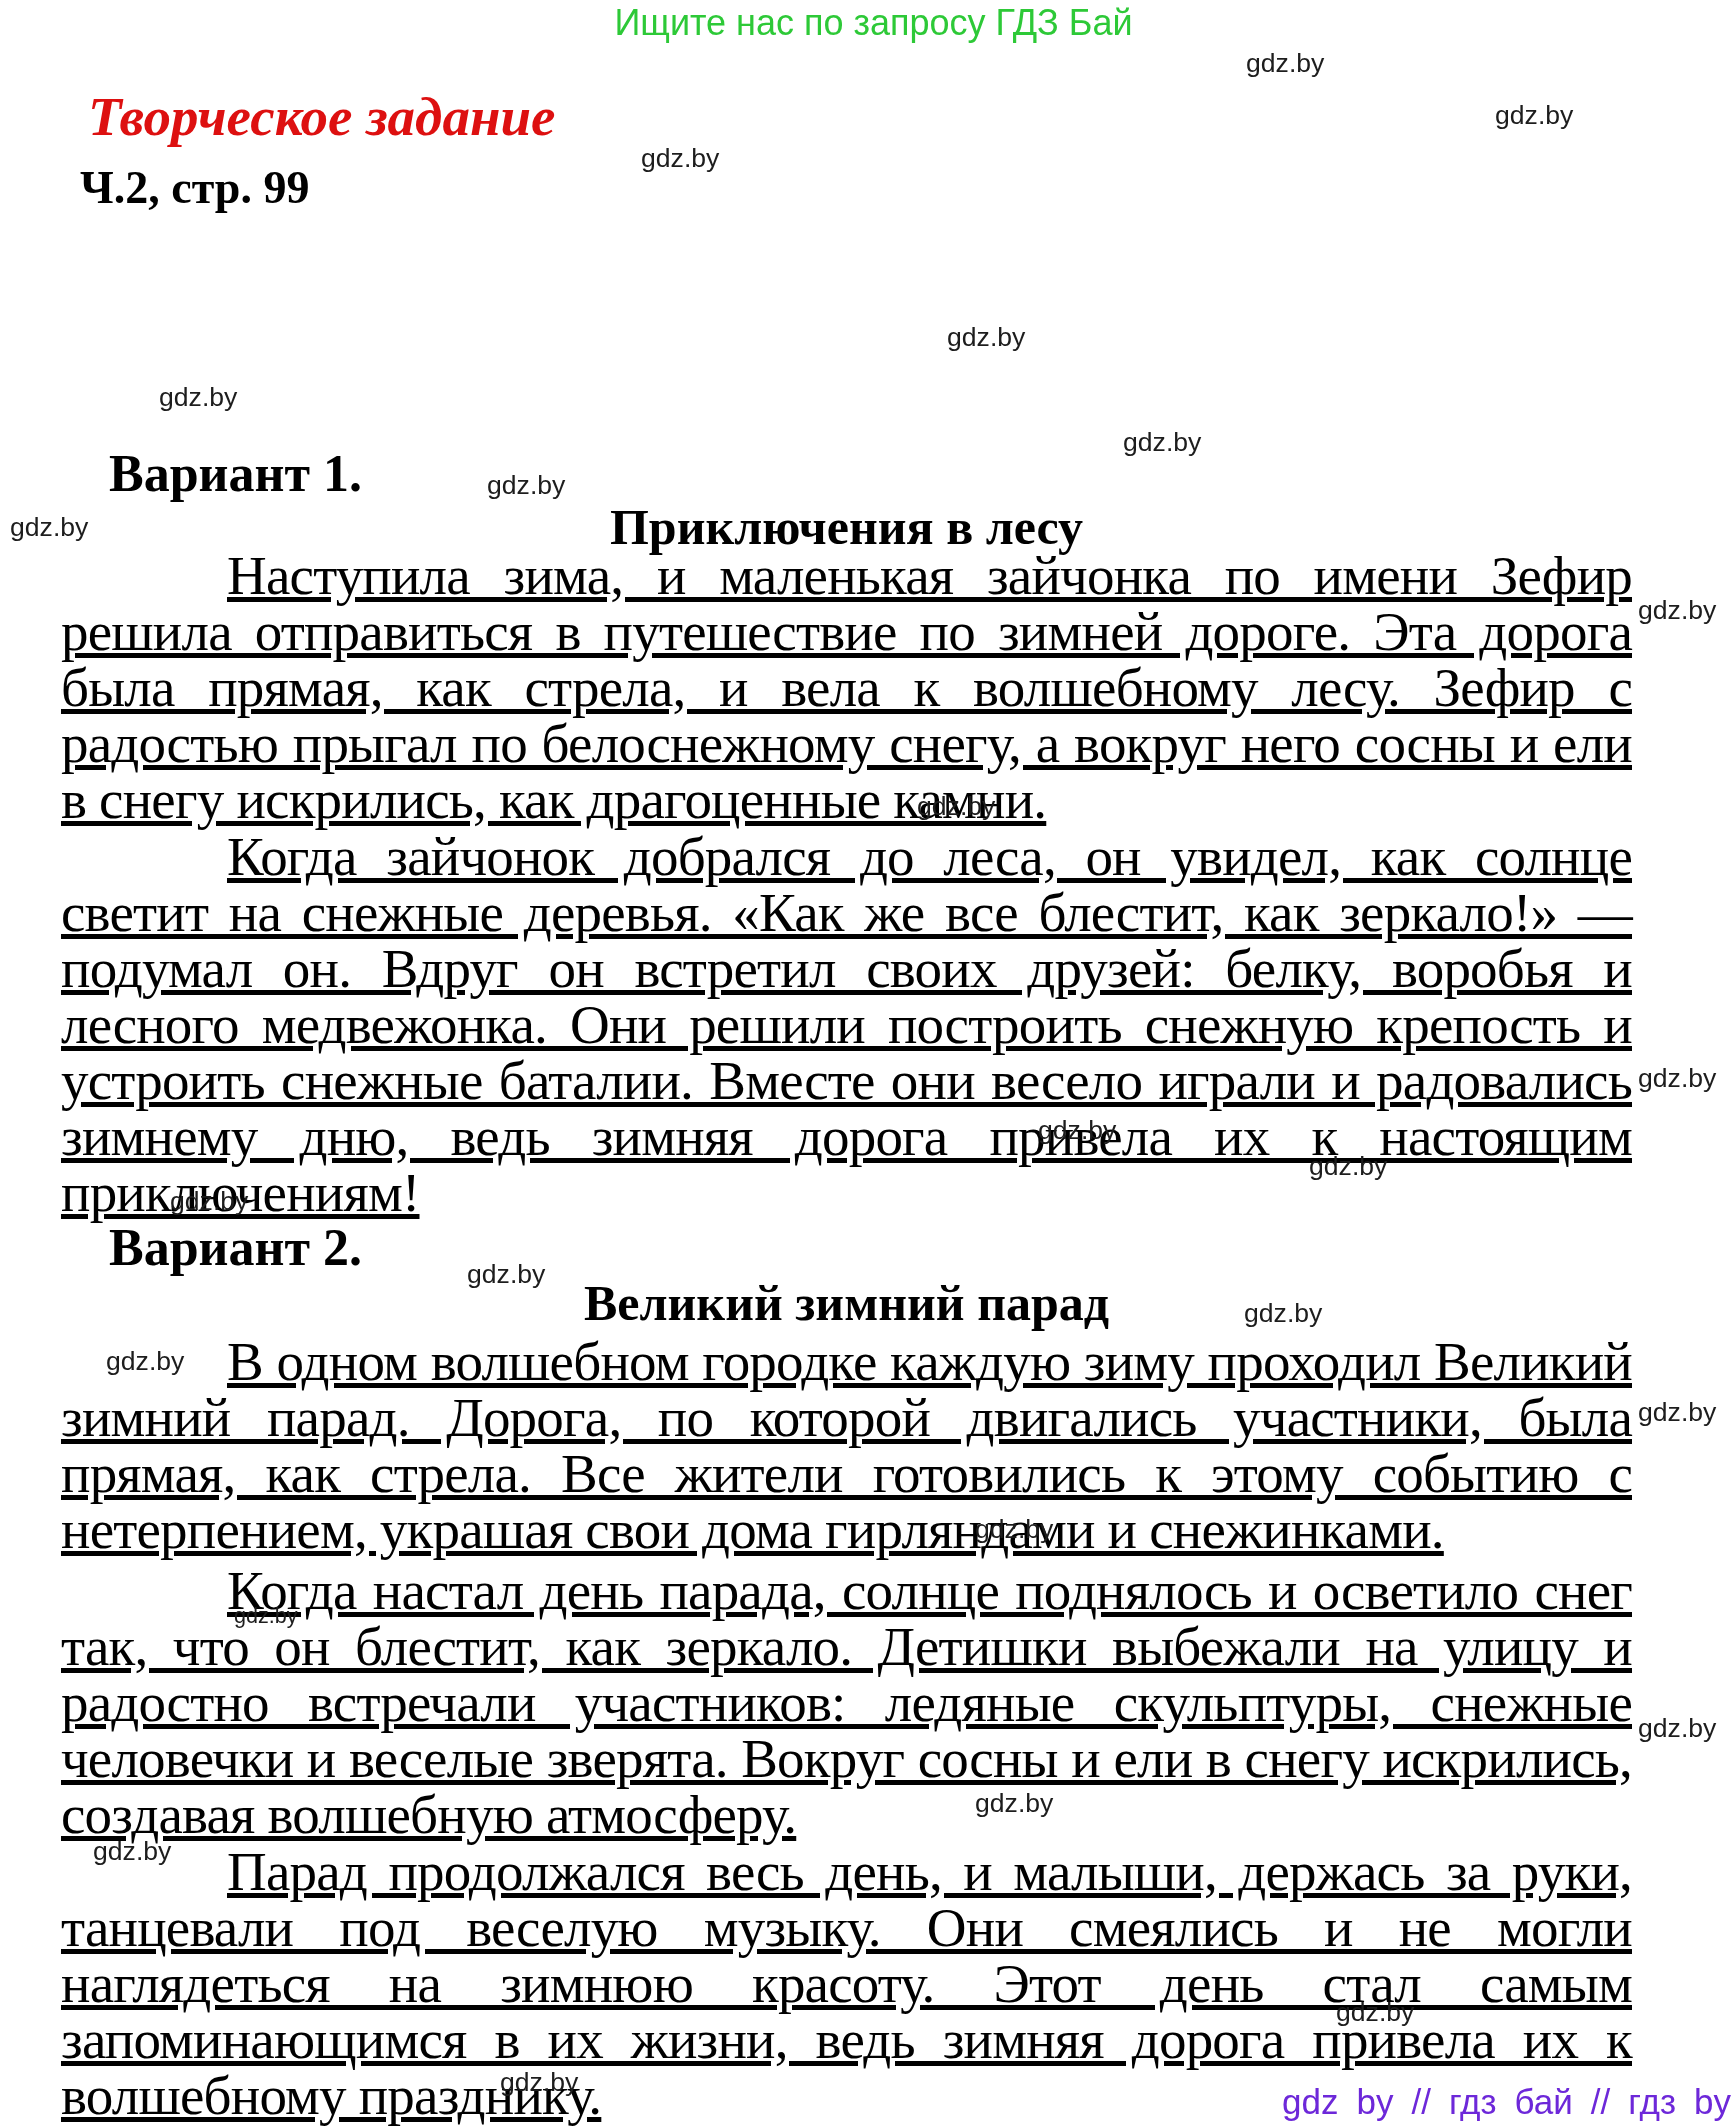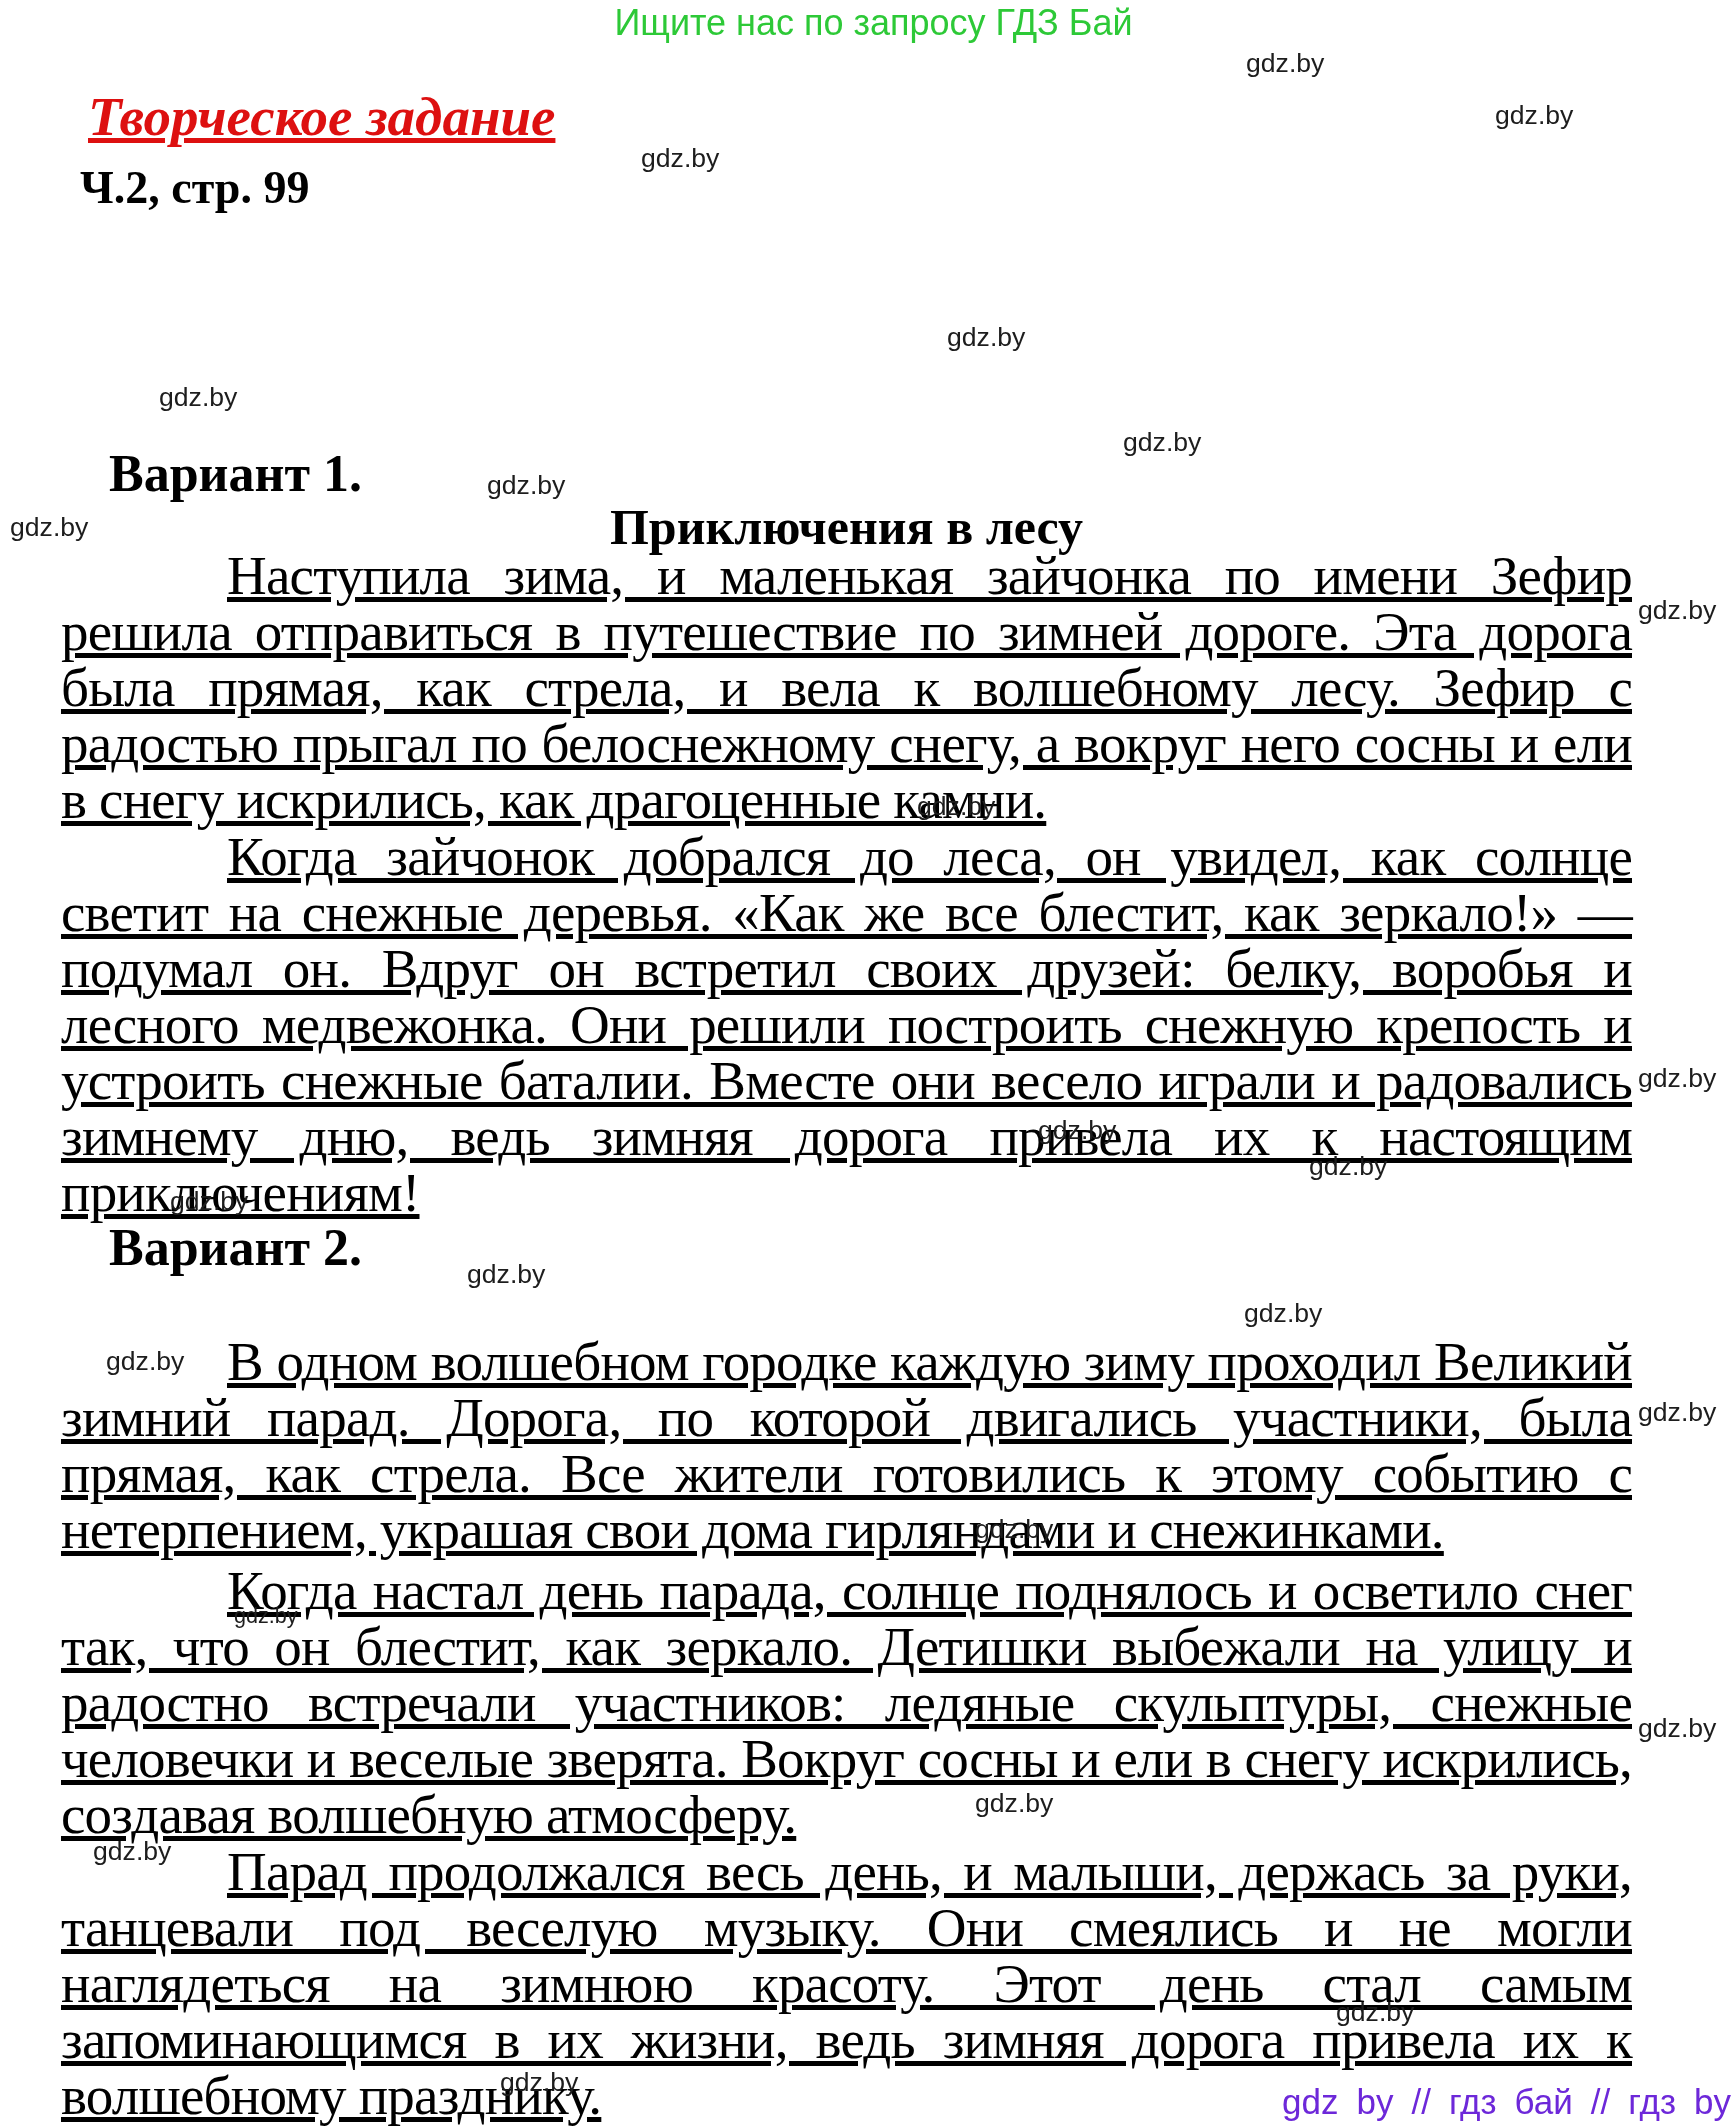--- a/index.html
+++ b/index.html
@@ -21,21 +21,20 @@
     color: #2dc937;
     padding-left: 8px;
   }
   .doc-title {
     position: absolute;
     left: 88px; top: 85px;
     font-size: 55px;
     font-weight: bold;
     font-style: italic;
     color: #dd1010;
-    text-decoration: underline;
   }
   .doc-subtitle {
     position: absolute;
     left: 80px; top: 161px;
     font-size: 46px;
     font-weight: bold;
   }
   .col { left: 61px; width: 1571px; position: absolute; }
   .task-text {
     top: 208px;
@@ -103,20 +102,21 @@
   <div class="doc-title">Творческое задание</div>
   <div class="doc-subtitle">Ч.2, стр. 99</div>
 
 
   <div class="variant-label v1-label">Вариант 1.</div>
   <div class="col story-title v1-title">Приключения в лесу</div>
   <div class="col para v1-p1">Наступила зима, и маленькая зайчонка по имени Зефир решила отправиться в путешествие по зимней дороге. Эта дорога была прямая, как стрела, и вела к волшебному лесу. Зефир с радостью прыгал по белоснежному снегу, а вокруг него сосны и ели в снегу искрились, как драгоценные камни.</div>
   <div class="col para v1-p2">Когда зайчонок добрался до леса, он увидел, как солнце светит на снежные деревья. «Как же все блестит, как зеркало!» — подумал он. Вдруг он встретил своих друзей: белку, воробья и лесного медвежонка. Они решили построить снежную крепость и устроить снежные баталии. Вместе они весело играли и радовались зимнему дню, ведь зимняя дорога привела их к настоящим приключениям!</div>
 
   <div class="variant-label v2-label">Вариант 2.</div>
+  <div class="col story-title v2-title">Великий зимний парад</div>
   <div class="col para v2-p1">В одном волшебном городке каждую зиму проходил Великий зимний парад. Дорога, по которой двигались участники, была прямая, как стрела. Все жители готовились к этому событию с нетерпением, украшая свои дома гирляндами и снежинками.</div>
   <div class="col para v2-p2">Когда настал день парада, солнце поднялось и осветило снег так, что он блестит, как зеркало. Детишки выбежали на улицу и радостно встречали участников: ледяные скульптуры, снежные человечки и веселые зверята. Вокруг сосны и ели в снегу искрились, создавая волшебную атмосферу.</div>
   <div class="col para v2-p3">Парад продолжался весь день, и малыши, держась за руки, танцевали под веселую музыку. Они смеялись и не могли наглядеться на зимнюю красоту. Этот день стал самым запоминающимся в их жизни, ведь зимняя дорога привела их к волшебному празднику.</div>
 
   <span class="watermark" style="left:1246px; top:48px;">gdz.by</span>
   <span class="watermark" style="left:1495px; top:100px;">gdz.by</span>
   <span class="watermark" style="left:641px;  top:143px;">gdz.by</span>
   <span class="watermark" style="left:947px; top:322px;">gdz.by</span>
   <span class="watermark" style="left:159px;  top:382px;">gdz.by</span>
   <span class="watermark" style="left:1123px; top:427px;">gdz.by</span>

